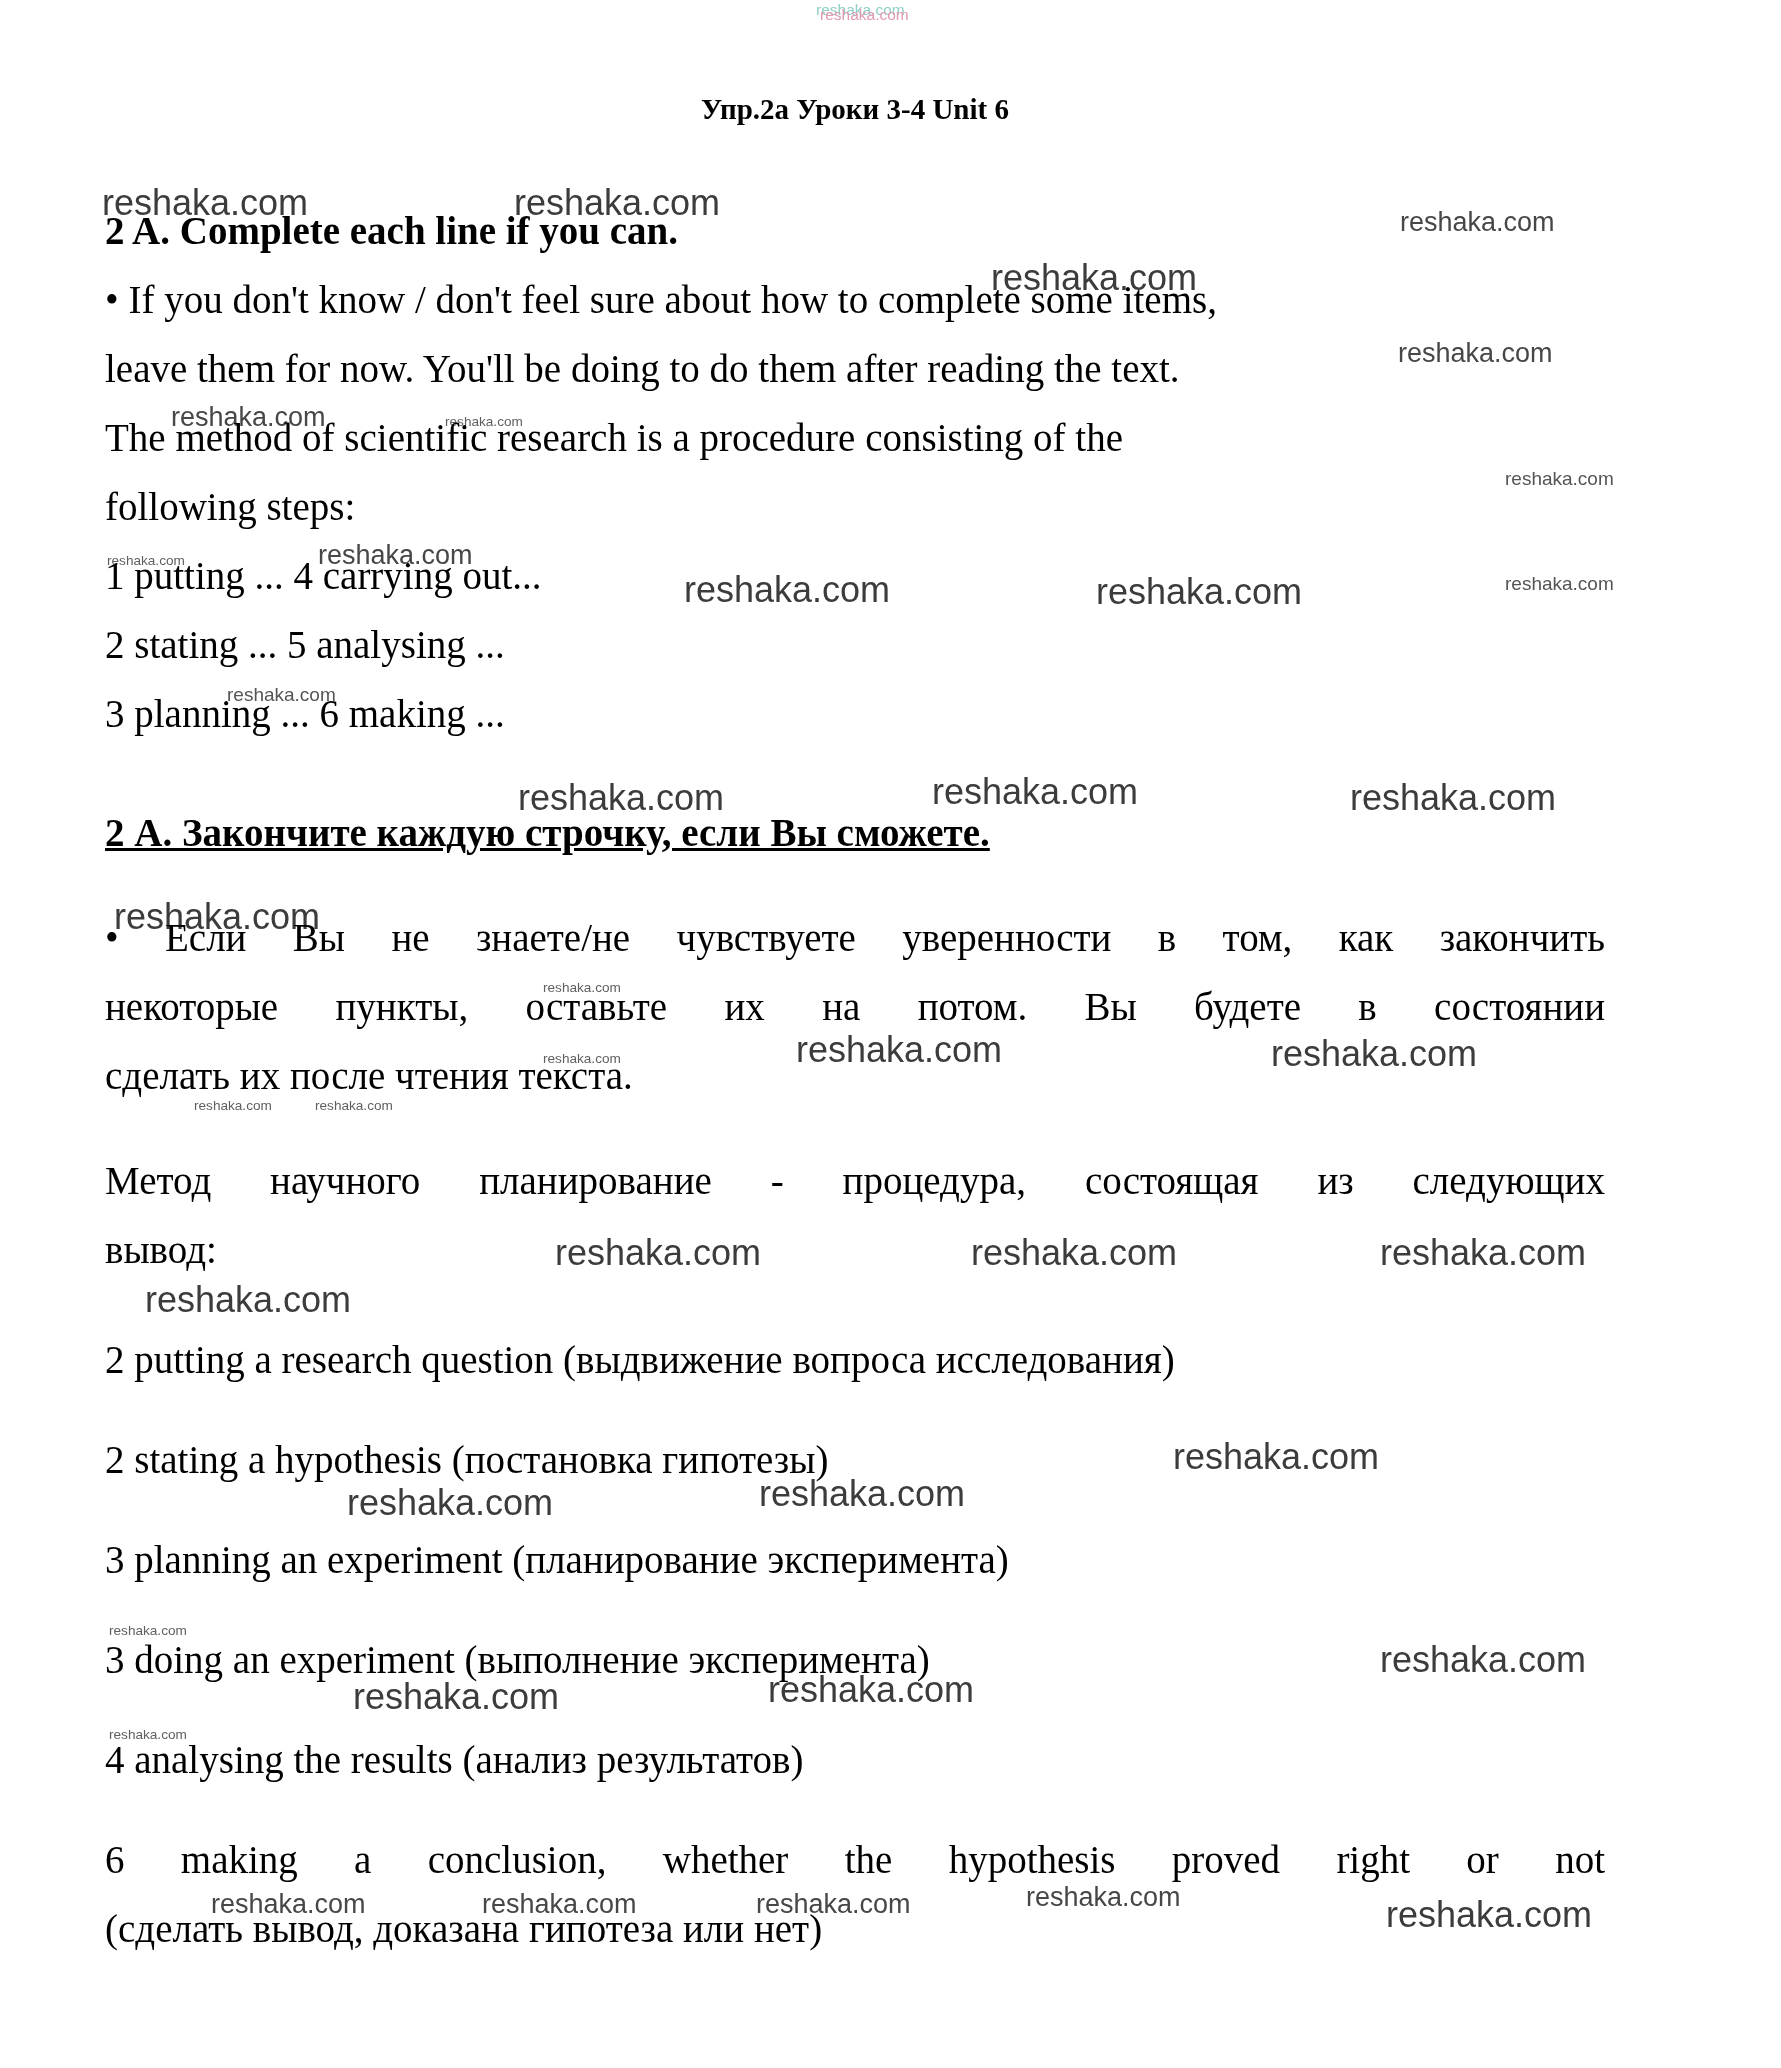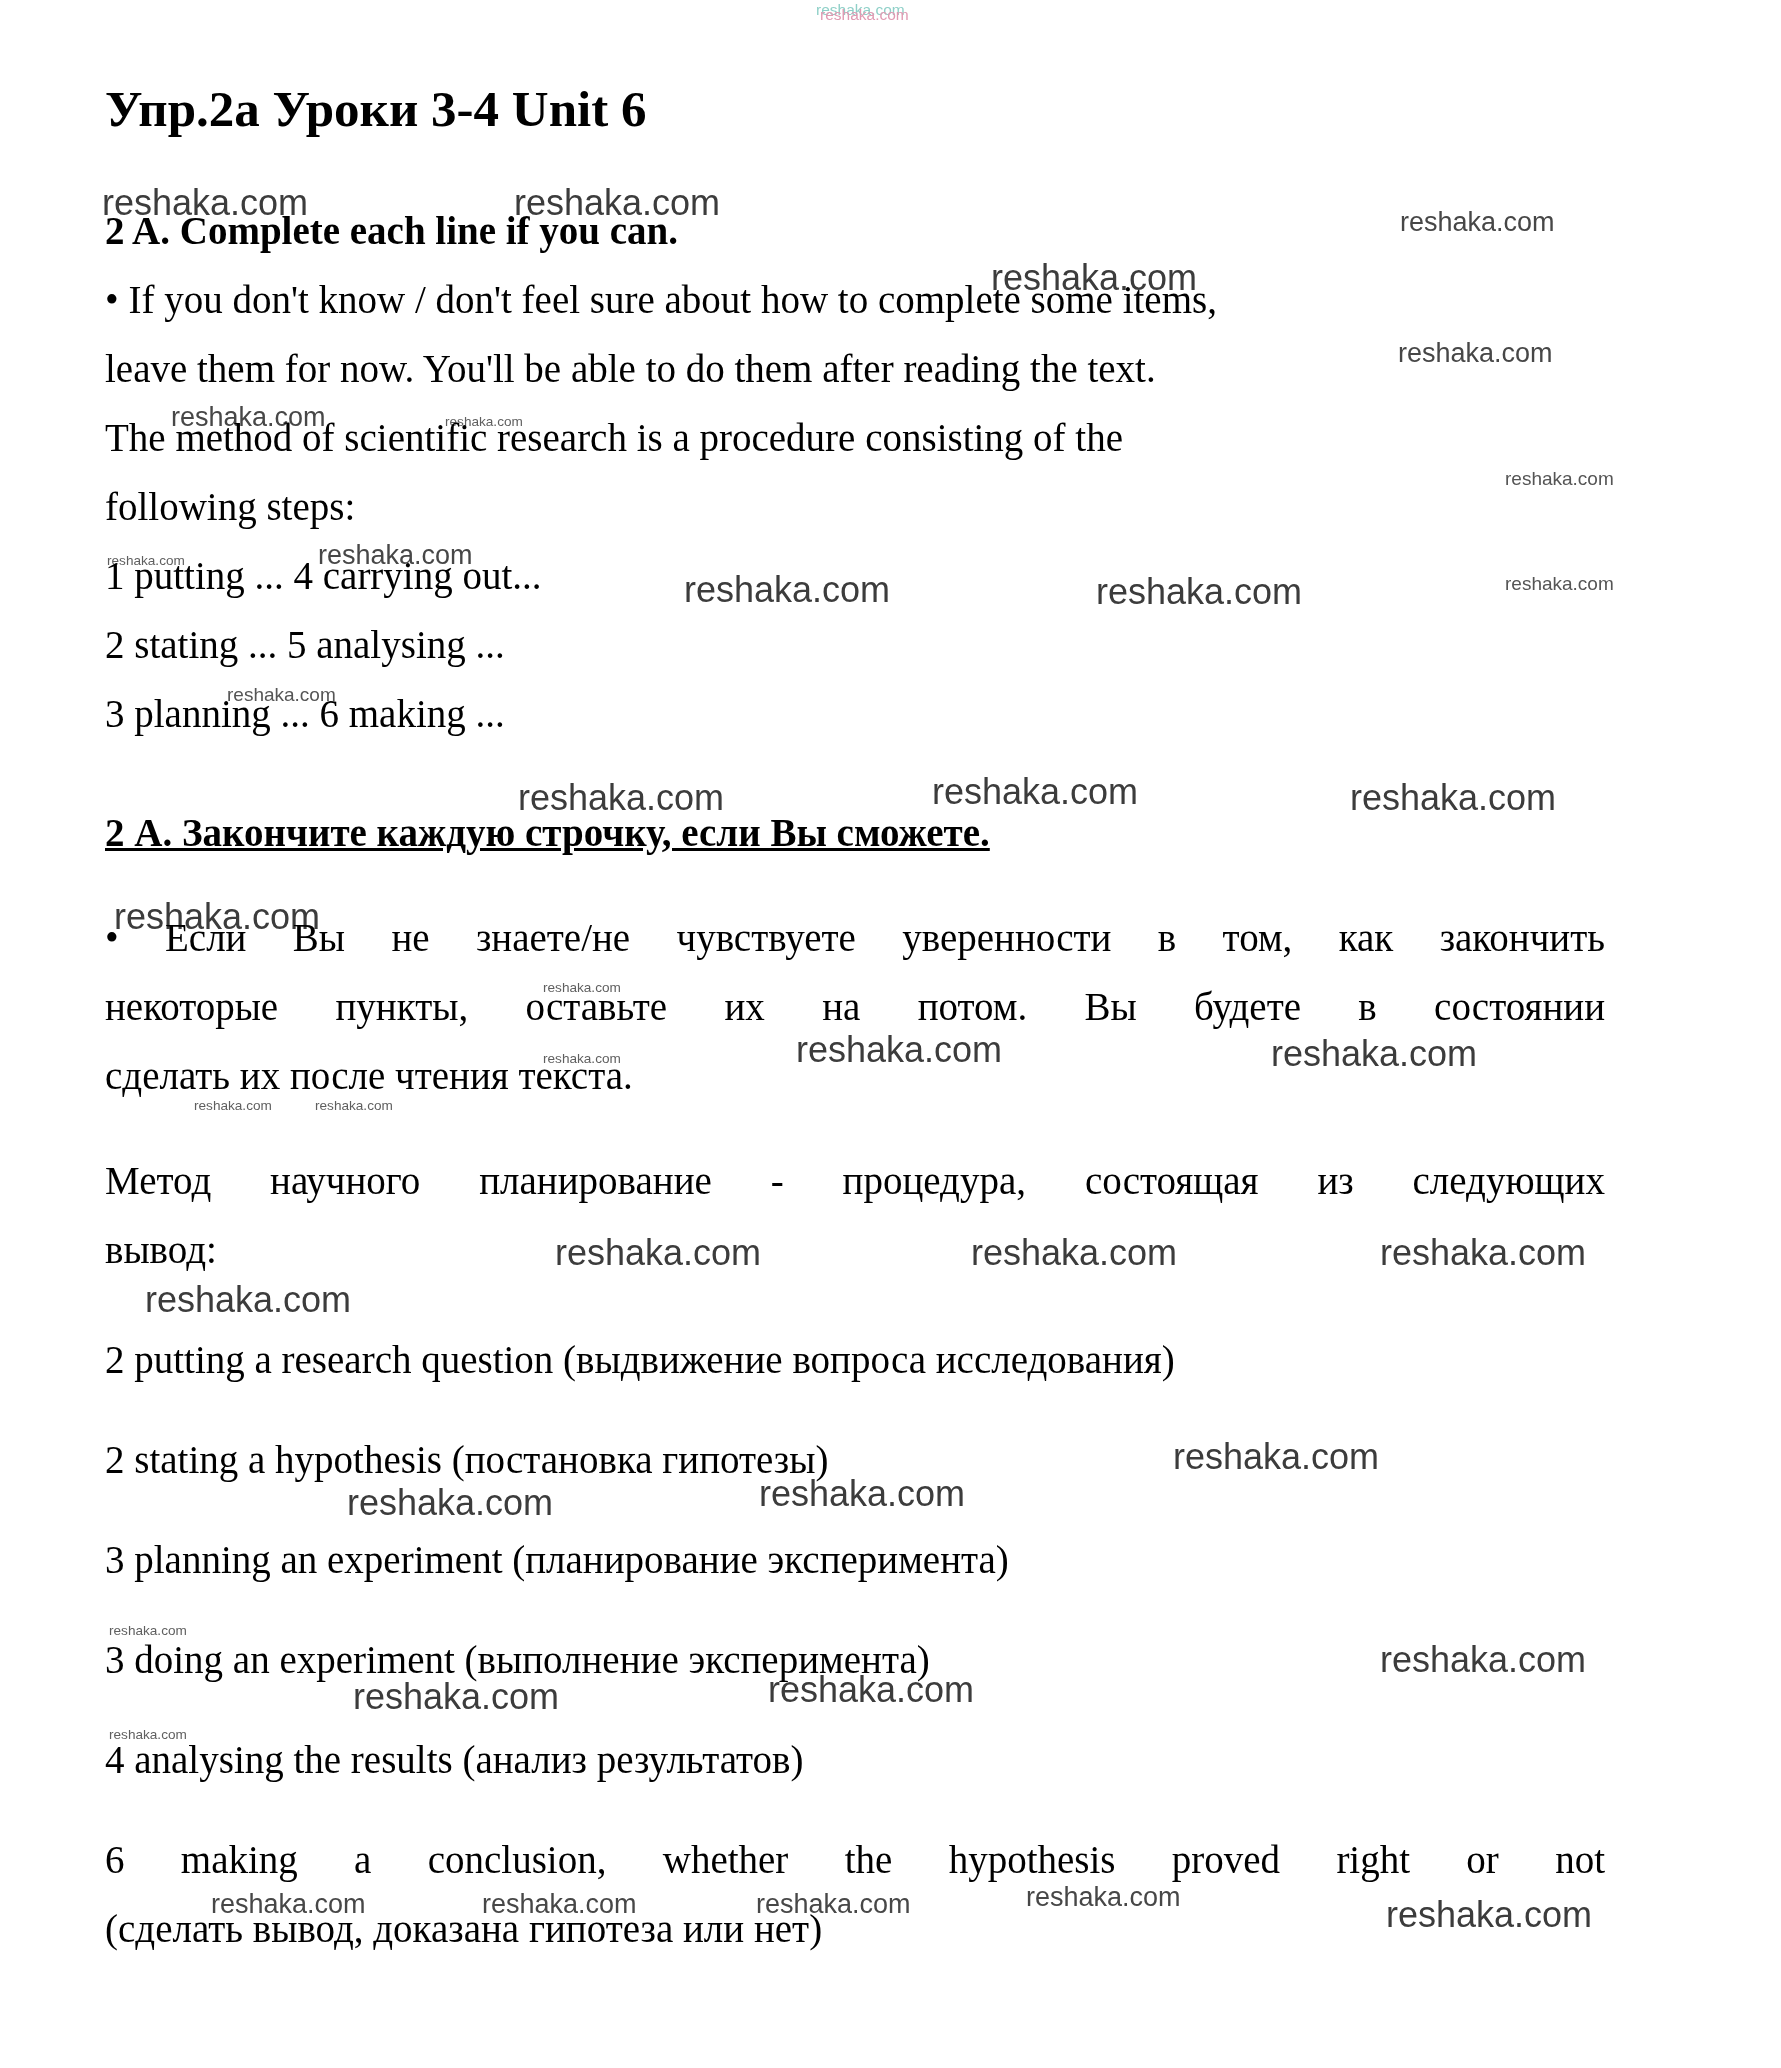--- a/index.html
+++ b/index.html
@@ -17,23 +17,23 @@
     color: #000000;
   }
   #content {
     position: absolute;
     left: 105px;
     top: 0;
     width: 1500px;
   }
   .doc-title {
     margin-top: 77px;
-    text-align: left;
+    text-align: center;
     font-weight: bold;
-    font-size: 51px;
+    font-size: 29px;
     line-height: 64px;
   }
   .para {
     font-size: 39px;
     line-height: 69px;
   }
   .para div { min-height: 69px; }
   .heading {
     font-weight: bold;
   }
@@ -112,21 +112,21 @@
     </div>
 
   <div id="content">
 
     <div class="doc-title">Упр.2а Уроки 3-4 Unit 6</div>
 
     <div class="para heading heading-en">2 A. Complete each line if you can.</div>
 
     <div class="para">
         <div>• If you don't know / don't feel sure about how to complete some items,</div>
-        <div>leave them for now. You'll be able to do them after reading the text.</div>
+        <div>leave them for now. You'll be doing to do them after reading the text.</div>
       </div>
 
     <div class="para">
         <div>The method of scientific research is a procedure consisting of the</div>
         <div>following steps:</div>
       </div>
 
     <div class="para">
       <div>1 putting ... 4 carrying out...</div>
       <div>2 stating ... 5 analysing ...</div>

